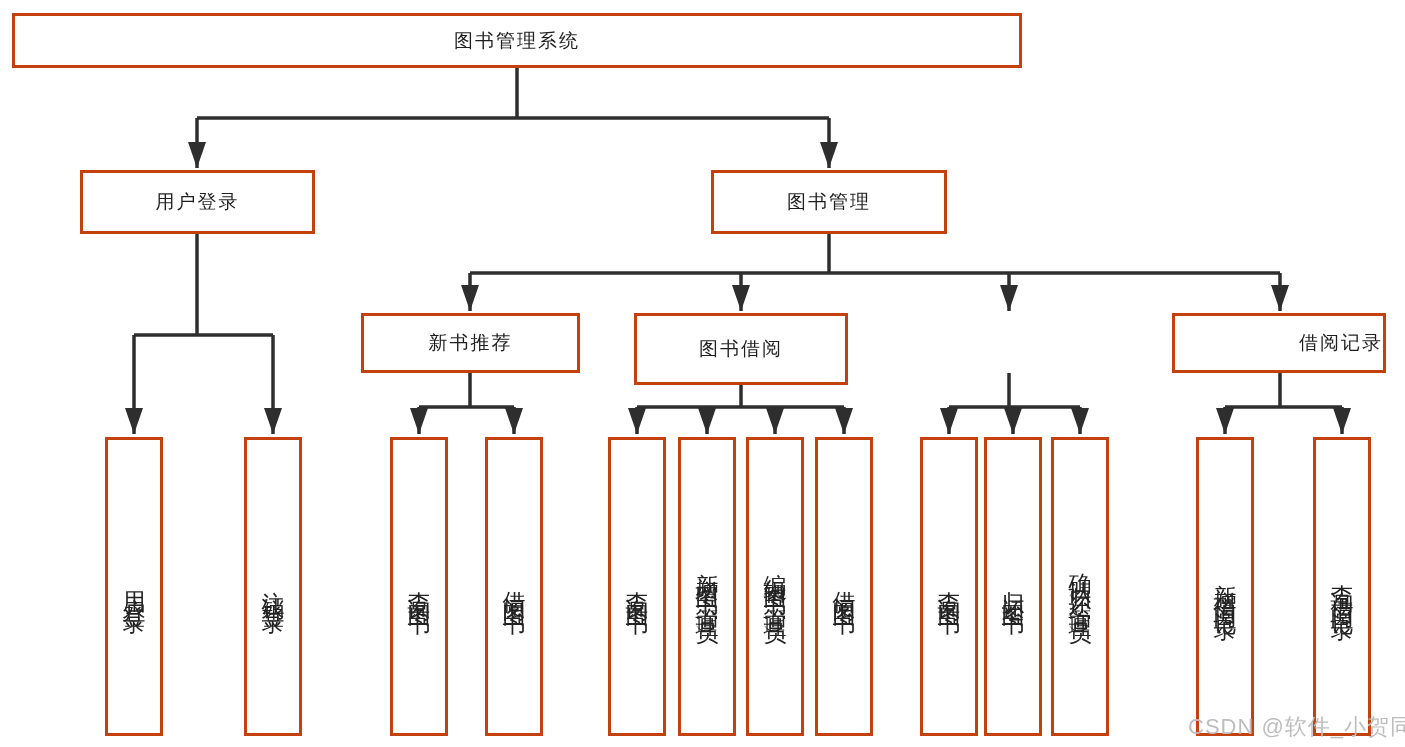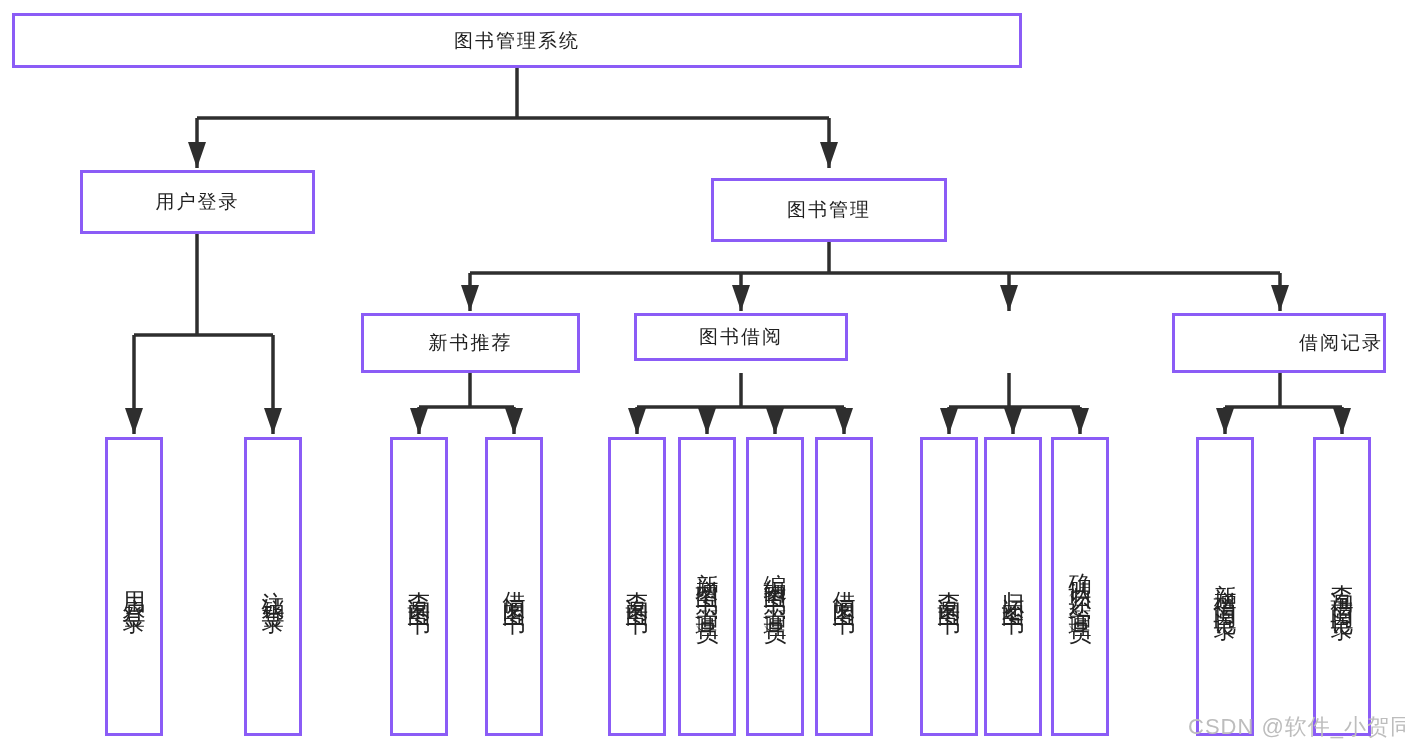--- a/index.html
+++ b/index.html
@@ -17,21 +17,21 @@
   }
   .connectors {
     position: absolute;
     left: 0;
     top: 0;
     z-index: 1;
   }
   .box {
     position: absolute;
     box-sizing: border-box;
-    border: 3px solid #8b5cf6;
+    border: 3px solid #c2410c;
     background: #ffffff;
     display: flex;
     align-items: center;
     justify-content: center;
     color: #1f1f1f;
     z-index: 2;
   }
   .hbox {
     font-size: 19px;
     letter-spacing: 2px;
@@ -116,28 +116,28 @@
     </g>
   </svg>
 
   <div class="box hbox" style="left:12px; top:13px; width:1010px; height:55px;">
     <span>图书管理系统</span>
   </div>
 
   <div class="box hbox" style="left:80px; top:170px; width:235px; height:64px;">
     <span>用户登录</span>
   </div>
-  <div class="box hbox" style="left:711px; top:170px; width:236px; height:64px;margin-top:8px;">
+  <div class="box hbox" style="left:711px; top:170px; width:236px; height:64px;">
     <span>图书管理</span>
   </div>
 
   <div class="box hbox" style="left:361px; top:313px; width:219px; height:60px;">
     <span>新书推荐</span>
   </div>
-  <div class="box hbox" style="left:634px; top:313px; width:214px; height:48px;">
+  <div class="box hbox" style="left:634px; top:313px; width:214px; height:72px;">
     <span>图书借阅</span>
   </div>
   <div class="box hbox" style="left:1172px; top:313px; width:214px; height:60px;justify-content:flex-end;">
     <span>借阅记录</span>
   </div>
 
   <div class="box leaf" style="left:105px;">
     <span class="vtext">用户登录</span>
   </div>
   <div class="box leaf" style="left:244px;">

